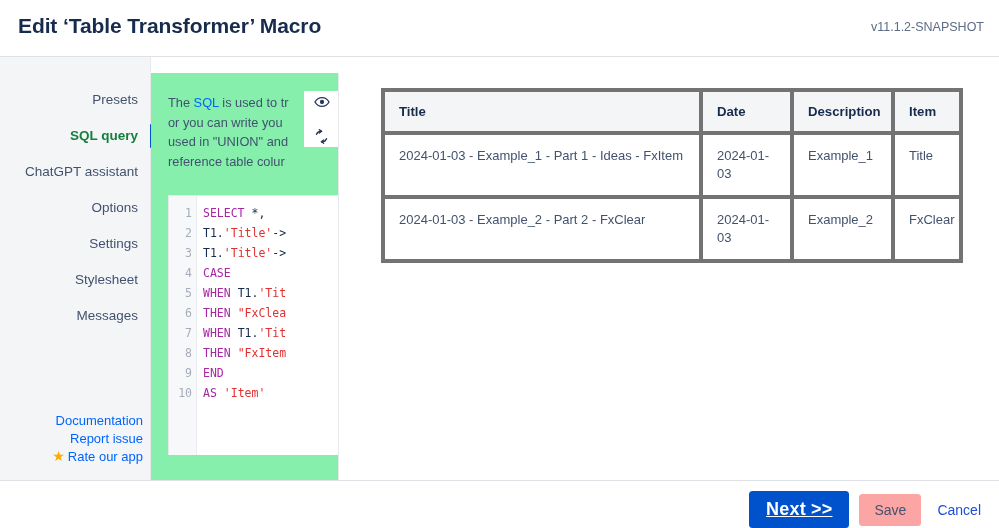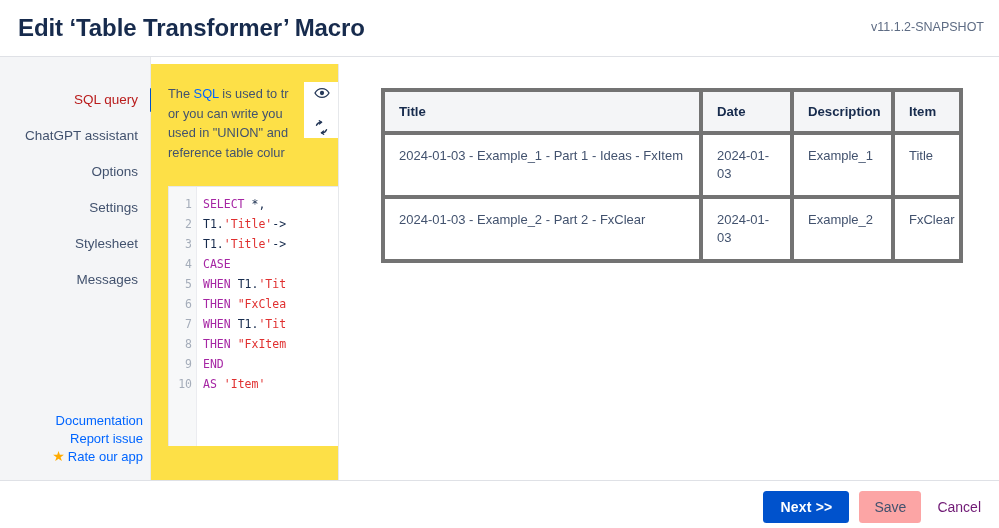--- a/index.html
+++ b/index.html
@@ -23,21 +23,21 @@
   .header {
     position: absolute;
     left: 0; top: 0;
     width: 999px; height: 57px;
     background: #ffffff;
     border-bottom: 1px solid #dfe1e6;
   }
   .header-title {
     position: absolute;
     left: 18px; top: 14px;
-    font-size: 24px;
+    font-size: 21px;
     font-weight: 700;
     color: #172b4d;
     letter-spacing: -0.1px;
     white-space: nowrap;
   }
   .header-version {
     position: absolute;
     right: 15px; top: 20px;
     font-size: 12.5px;
     color: #5e6c84;
@@ -70,22 +70,22 @@
     display: block;
     text-align: right;
     padding: 10px 13px 10px 6px;
     font-size: 13.5px;
     color: #42526e;
     cursor: pointer;
     white-space: nowrap;
     line-height: 16px;
   }
   .nav-item.active {
-    color: #b91c1c;
-    font-weight: 400;
+    color: #15803d;
+    font-weight: 700;
   }
   .nav-item.active::after {
     content: "";
     position: absolute;
     right: -1px; top: 6px;
     width: 2.5px; height: 24px;
     background: #0052cc;
     border-radius: 2px;
   }
 
@@ -114,23 +114,23 @@
     display: inline-block;
     width: 13px; height: 13px;
     line-height: 13px;
     font-size: 14px;
     color: #ffab00;
   }
 
   
   .editor-pane {
     position: absolute;
-    left: 151px; top: 7px;
+    left: 151px; top: 16px;
     width: 188px; height: 423px;
-    background: #fde047;
+    background: #86efac;
     border-right: 1px solid #e6e8eb;
     overflow: hidden;
   }
   .desc-block {
     position: absolute;
     left: 17px; top: 20px;
     width: 200px;
     font-size: 12.8px;
     line-height: 19.5px;
     color: #42526e;
@@ -250,61 +250,63 @@
     right: 12px; top: 10px;
     display: flex;
     align-items: center;
     gap: 10px;
   }
   .btn-primary {
     background: #0052cc;
     color: #ffffff;
     border: none;
     border-radius: 3.5px;
-    font-size: 14px;
+    font-size: 18px;
     font-weight: 700;
     padding: 8px 17px;
     cursor: pointer;
     font-family: "Liberation Sans", sans-serif;
     letter-spacing: 0.2px;
+    text-decoration: underline;
   }
   .btn-secondary {
     background: #fca5a5;
     color: #42526e;
     border: none;
     border-radius: 3.5px;
     font-size: 14px;
     padding: 8px 15px;
     cursor: pointer;
     font-family: "Liberation Sans", sans-serif;
   }
   .btn-link {
     background: none;
     border: none;
-    color: #701a75;
+    color: #1d4ed8;
     font-size: 14px;
     cursor: pointer;
     padding: 8px 6px;
     font-family: "Liberation Sans", sans-serif;
   }
 </style>
 </head>
 <body>
 
 <div id="app">
 
   <div class="header">
     <div class="header-title">Edit ‘Table Transformer’ Macro</div>
     <div class="header-version">v11.1.2-SNAPSHOT</div>
   </div>
 
   <div class="body-wrap">
 
     <div class="sidebar">
       <div class="nav-list">
+        <div class="nav-item">Presets</div>
         <div class="nav-item active">SQL query</div>
         <div class="nav-item">ChatGPT assistant</div>
         <div class="nav-item">Options</div>
         <div class="nav-item">Settings</div>
         <div class="nav-item">Stylesheet</div>
         <div class="nav-item">Messages</div>
       </div>
 
       <div class="sidebar-links">
         <span class="side-link">Documentation</span>

